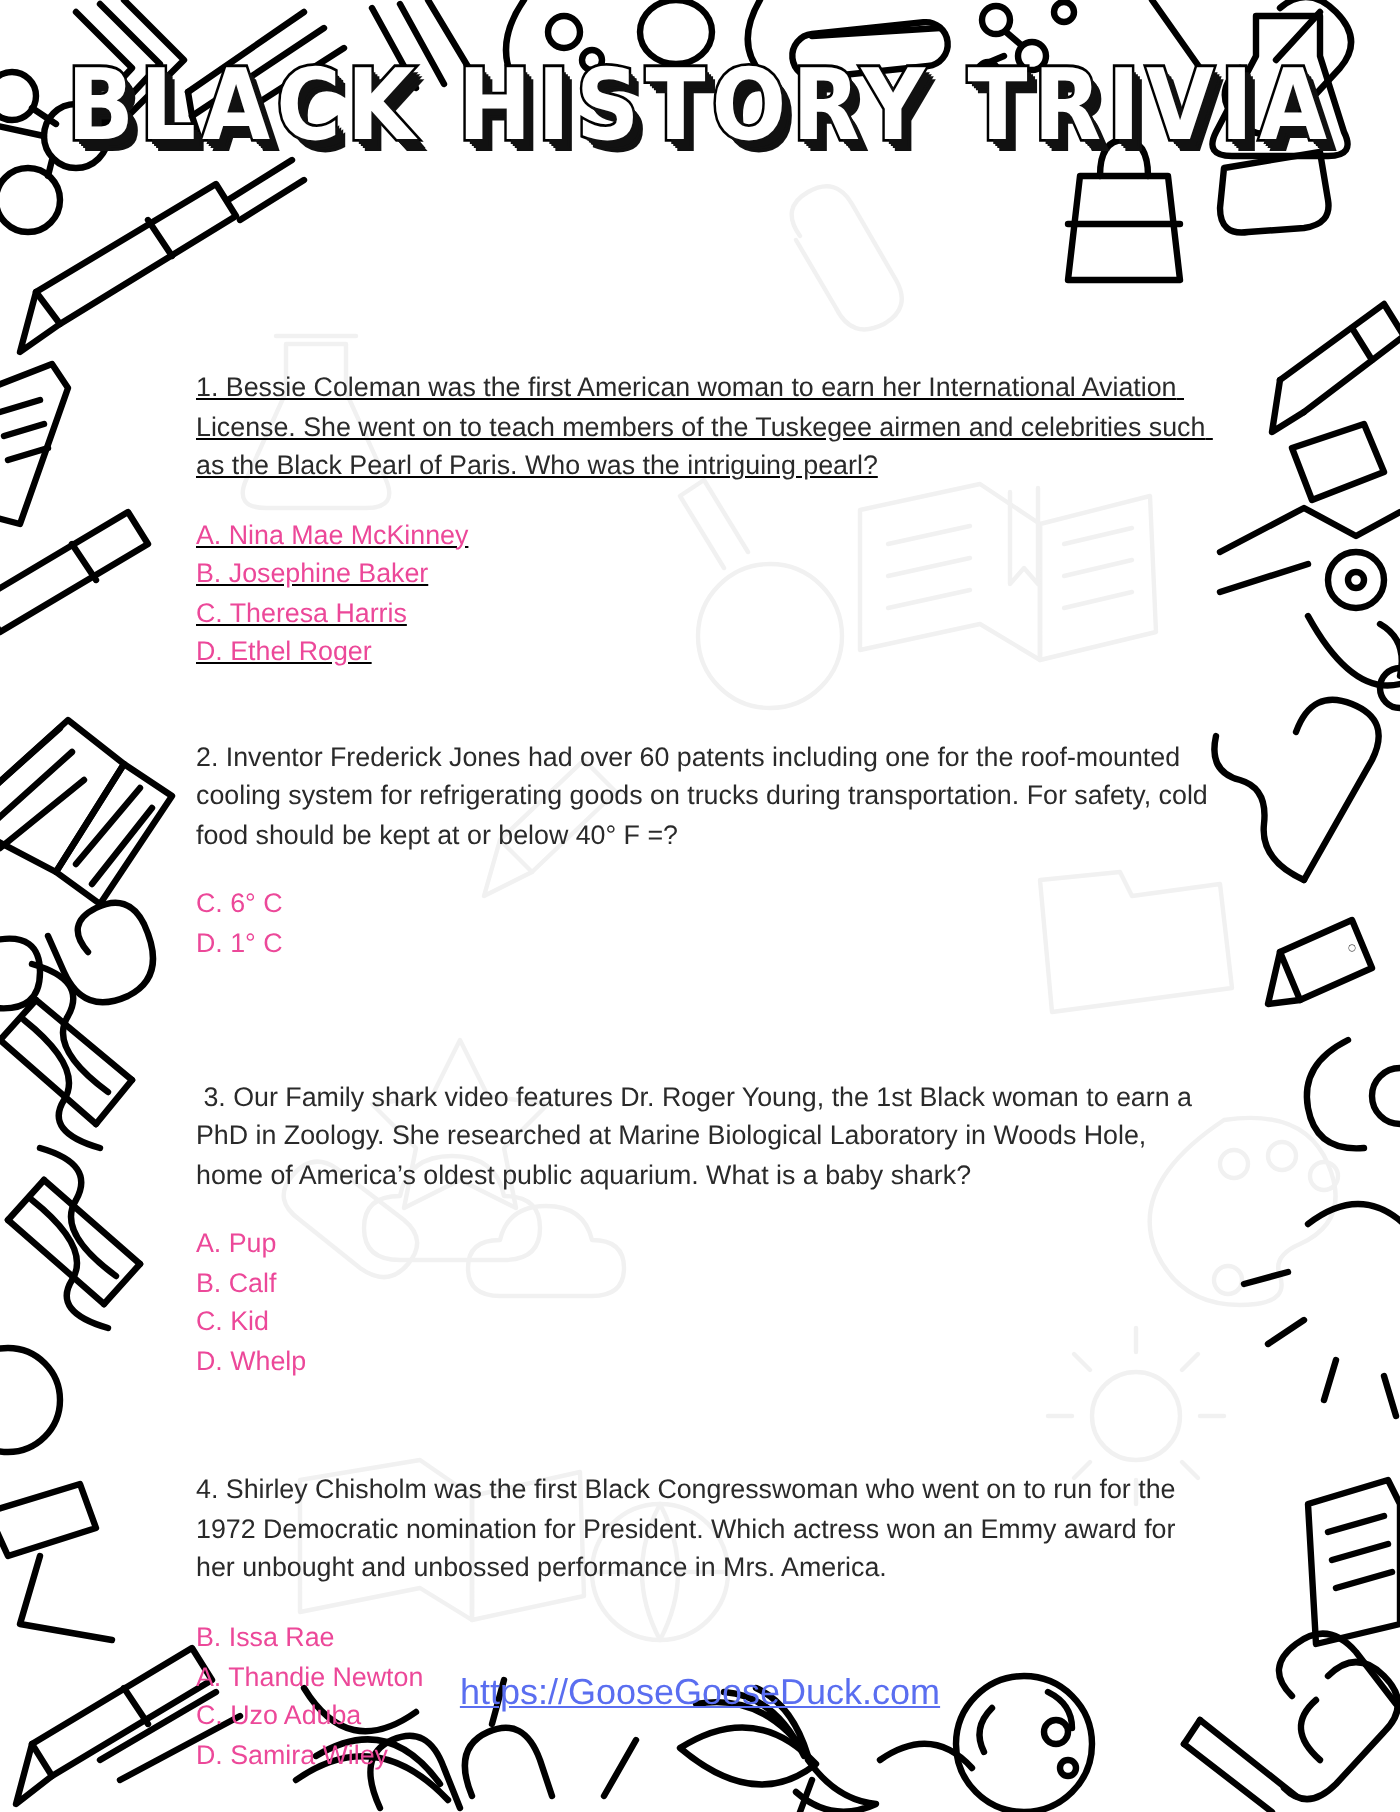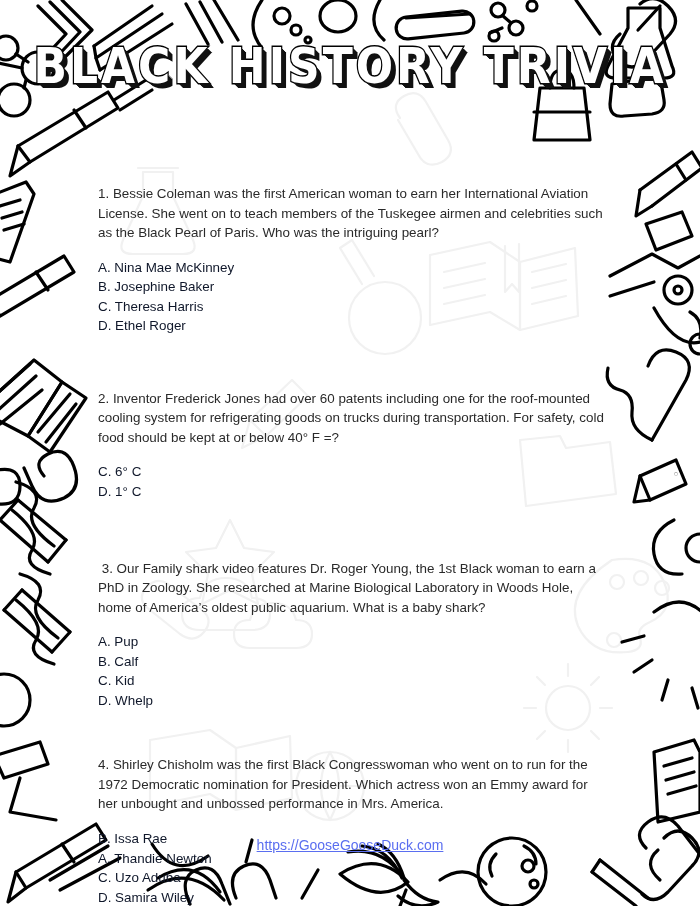--- a/index.html
+++ b/index.html
@@ -23,21 +23,21 @@
     pointer-events: none;
   }
   .doodle-layer svg { display: block; width: 700px; height: 906px; }
 
   .wm-stroke { fill: none; stroke: #f1f1f1; stroke-width: 2.2; stroke-linecap: round; stroke-linejoin: round; }
   .bd-stroke { fill: none; stroke: #000000; stroke-width: 3.2; stroke-linecap: round; stroke-linejoin: round; }
 
   
   .title-wrap {
     position: absolute;
-    top: 40px;
+    top: 28px;
     left: 0;
     width: 700px;
     text-align: center;
     z-index: 5;
   }
   .title {
     display: inline-block;
     font-family: "DejaVu Sans", sans-serif;
     font-weight: 700;
     font-size: 44px;
@@ -67,43 +67,43 @@
     line-height: 19.5px;
     color: #2a2a2a;
     margin: 0 0 15px 0;
     text-align: left;
     white-space: pre-wrap;
   }
   .options { margin: 0; padding: 0; list-style: none; }
   .option {
     font-size: 13.4px;
     line-height: 19.6px;
-    color: #0f172a;
-  }
-
-  .q1 { margin-bottom: 32px; }
+    color: #ec4899;
+  }
+
+  .q1 { margin-bottom: 12px; text-decoration: underline; }
   .q2 { margin-bottom: 36px; }
   .q3 { margin-bottom: 24px; }
   .q4 { margin-bottom: 0; }
 
   .spacer-1 { height: 21px; }
   .spacer-2 { height: 21px; }
   .spacer-3 { height: 21px; }
 
   
   .footer-link-wrap {
     position: absolute;
     top: 836px;
     left: 0;
     width: 700px;
     text-align: center;
     z-index: 6;
   }
   .footer-link {
-    font-size: 14px;
+    font-size: 18px;
     color: #5a6ef0;
     text-decoration: underline;
     font-family: "Liberation Sans", sans-serif;
   }
 </style>
 </head>
 <body>
 
 <div id="page">
 

